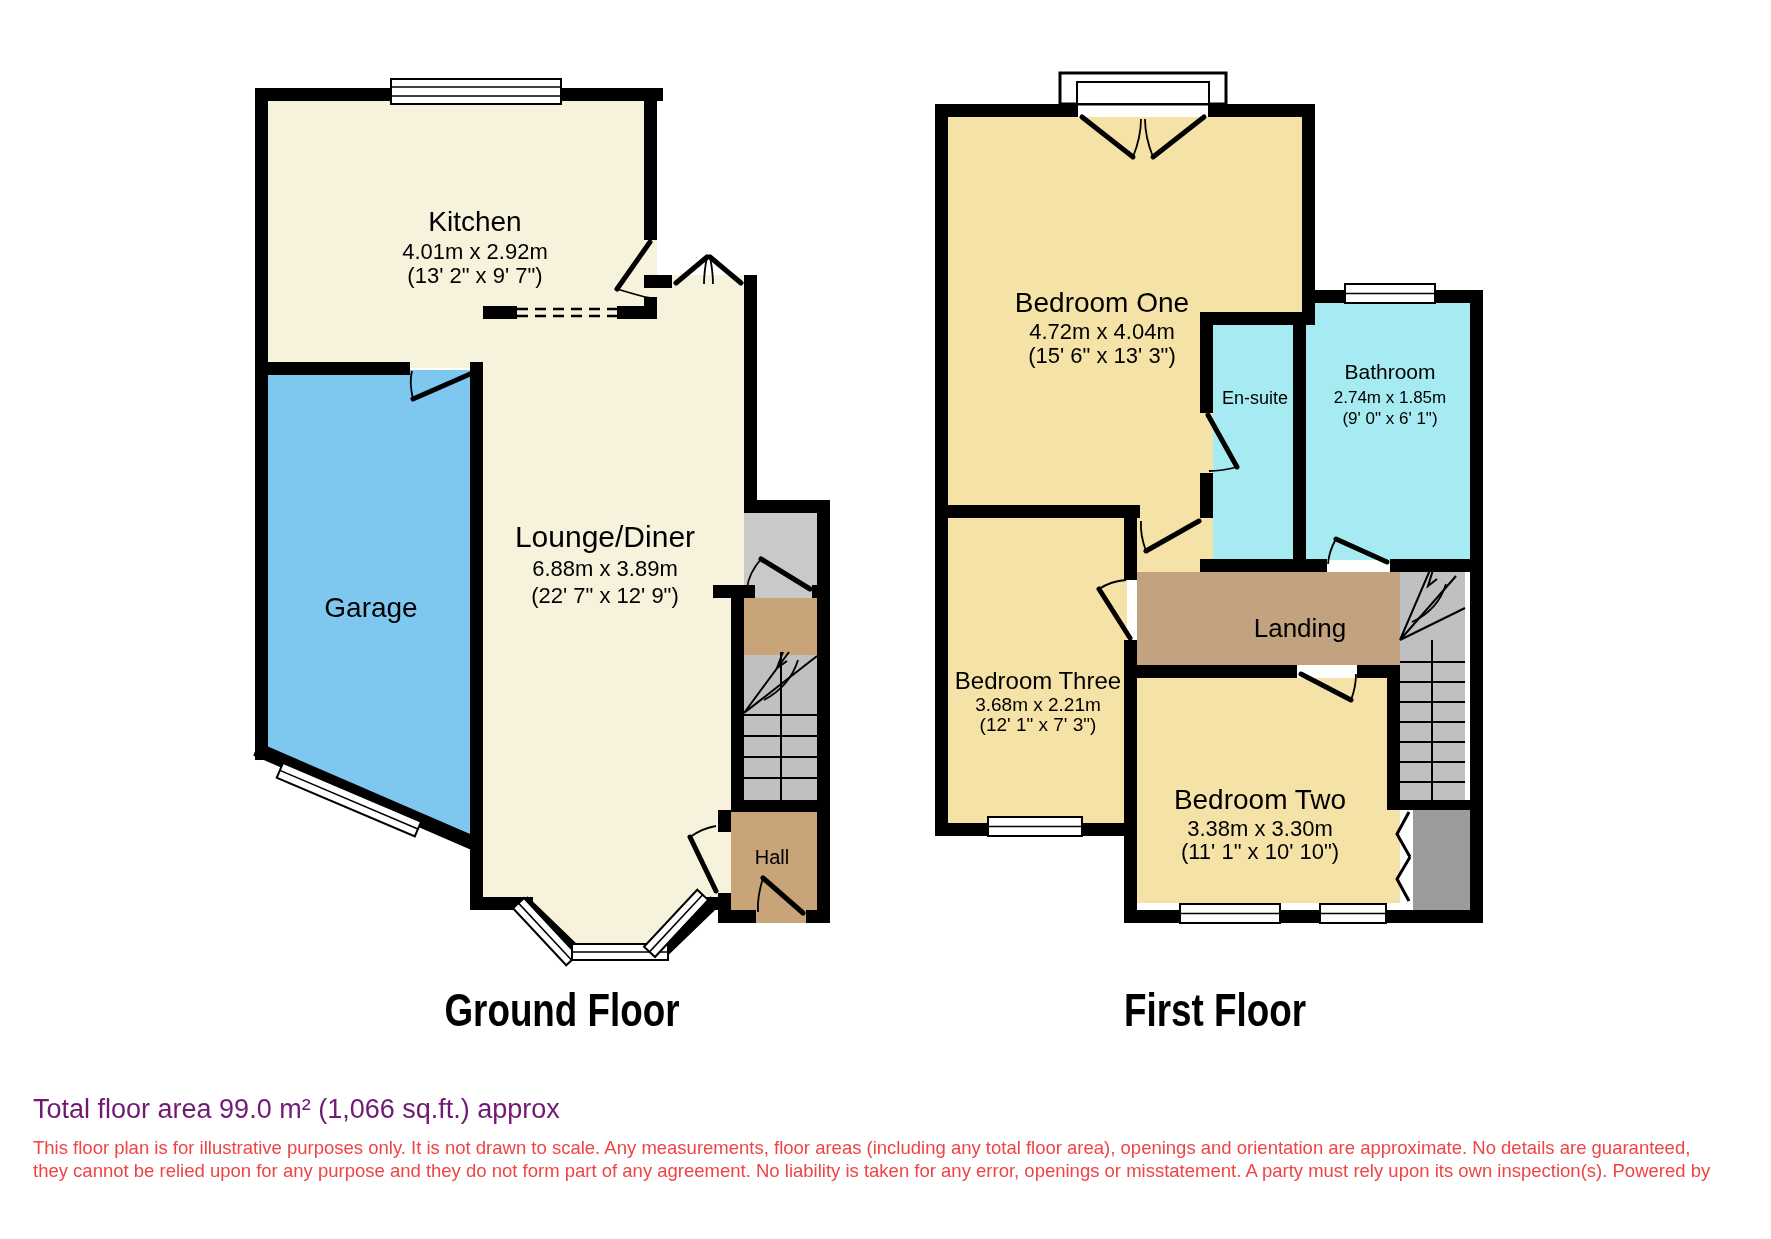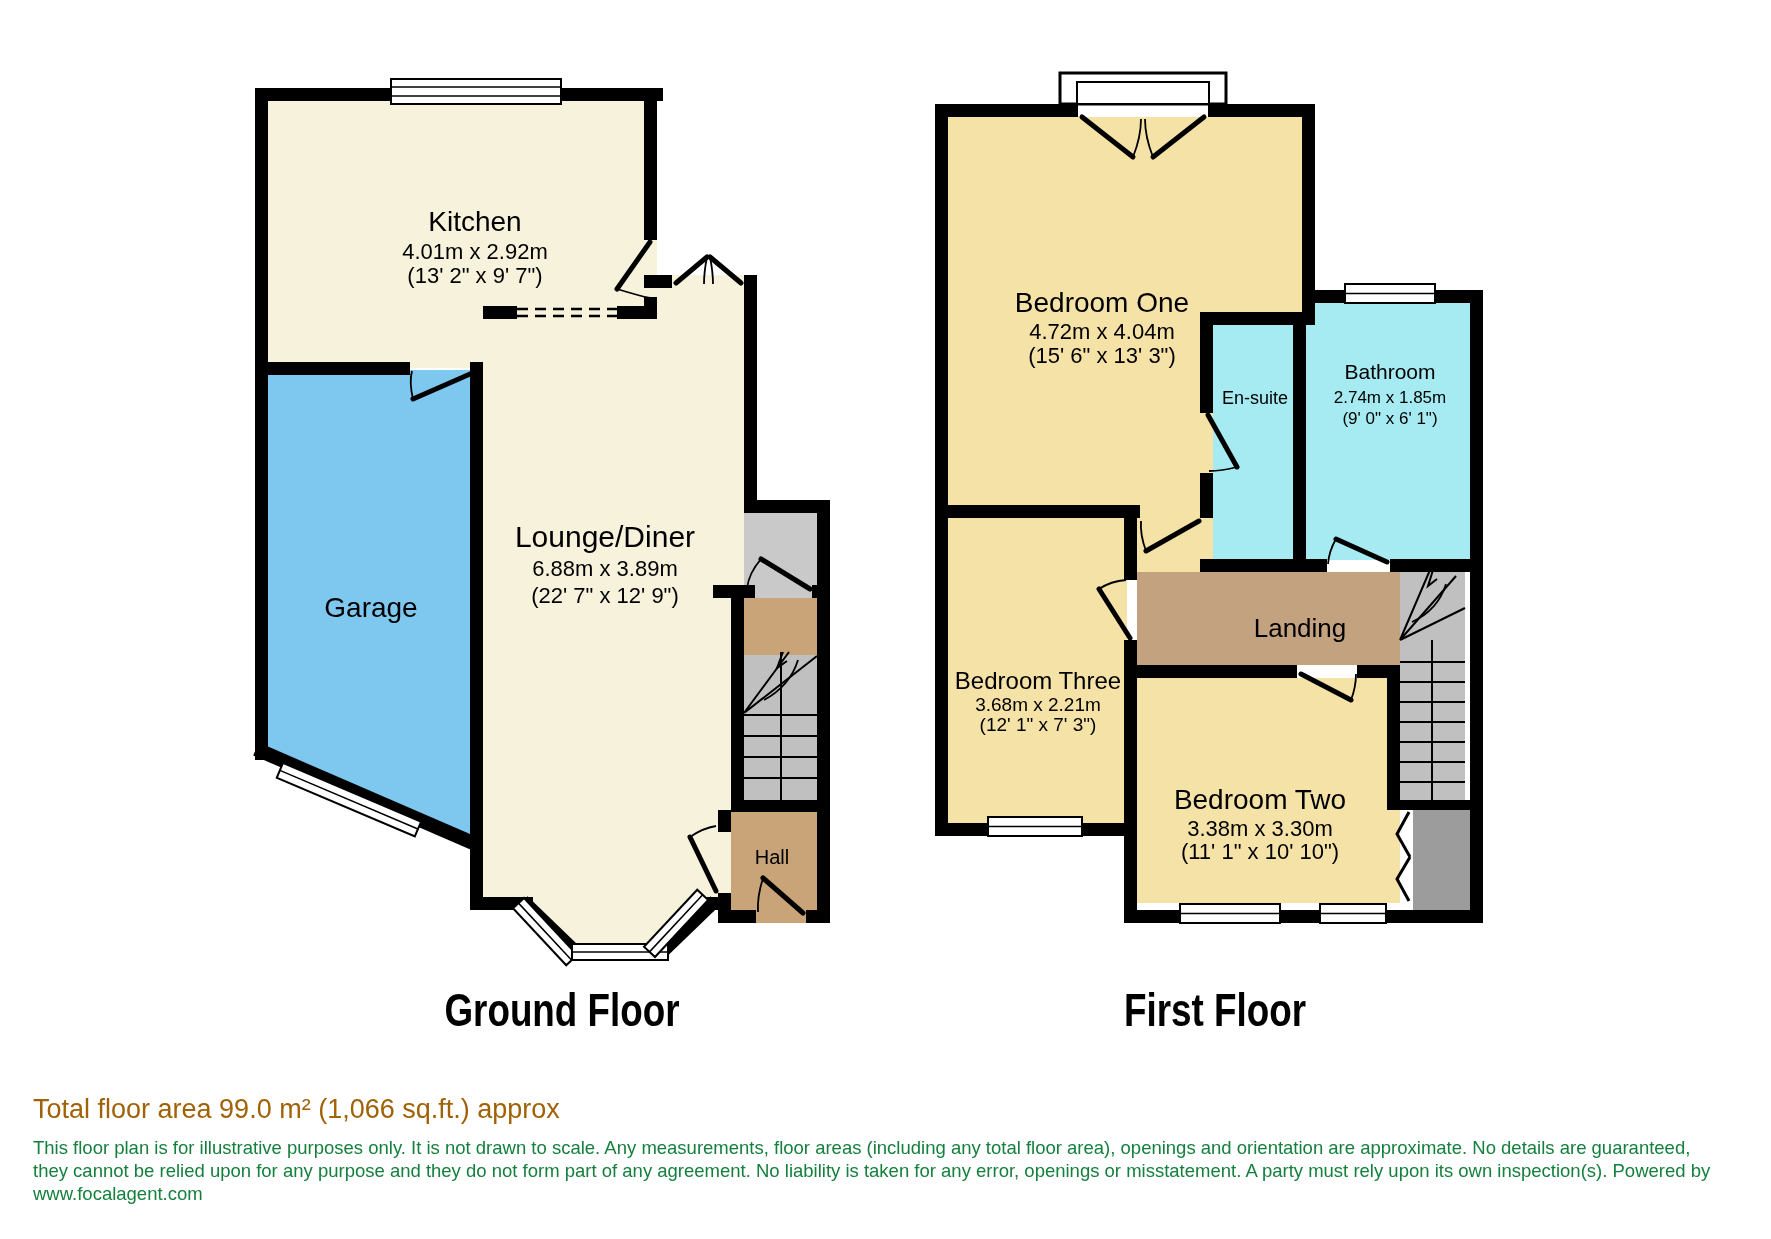--- a/index.html
+++ b/index.html
@@ -28,22 +28,22 @@
   .t-name-lg{font-size:30px;}
   .t-dims{font-size:22px;}
   .t-name-sm{font-size:24px;}
   .t-dims-sm{font-size:19px;}
   .t-bath{font-size:21px;}
   .t-bath-dims{font-size:17px;}
   .t-tiny{font-size:18px;}
   .t-hall{font-size:20px;}
   .t-landing{font-size:26px;}
   .t-title{font-size:46px;font-weight:bold;}
-  .footer-area{position:absolute;left:33px;top:1094px;font-size:27px;color:#a16207;}
-  .footer-disclaimer{position:absolute;left:33px;top:1136px;font-size:18.5px;line-height:23px;color:#15803d;}
+  .footer-area{position:absolute;left:33px;top:1094px;font-size:27px;color:#701a75;}
+  .footer-disclaimer{position:absolute;left:33px;top:1136px;font-size:18.5px;line-height:23px;color:#ef4444;}
 </style>
 </head>
 <body>
 
 <svg id="plan-svg" width="1771" height="1239" viewBox="0 0 1771 1239" xmlns="http://www.w3.org/2000/svg">
 
   <g>
 
     <path class="cream" d="M262,95 H657 V306 H483 V368 H262 Z"></path>
     <path class="blue" d="M268,370 H470 V843 L268,757 Z"></path>
@@ -263,14 +263,13 @@
     <text class="lbl t-dims" x="1260" y="836">3.38m x 3.30m</text>
     <text class="lbl t-dims" x="1260" y="859">(11' 1" x 10' 10")</text>
     <text class="lbl t-title" transform="translate(1215,1026) scale(0.8,1)">First Floor</text>
   </g>
 </svg>
 
 <div class="footer-area">Total floor area 99.0 m² (1,066 sq.ft.) approx</div>
 <div class="footer-disclaimer">
   <div>This floor plan is for illustrative purposes only. It is not drawn to scale. Any measurements, floor areas (including any total floor area), openings and orientation are approximate. No details are guaranteed,</div>
   <div>they cannot be relied upon for any purpose and they do not form part of any agreement. No liability is taken for any error, openings or misstatement. A party must rely upon its own inspection(s). Powered by</div>
-  <div>www.focalagent.com</div>
 </div>
 
 </body></html>

